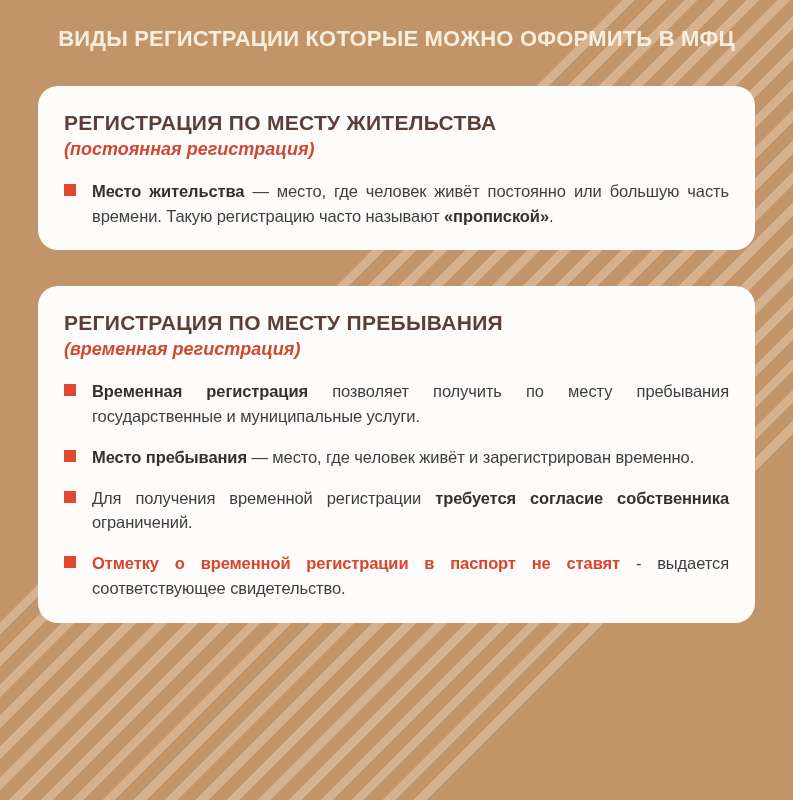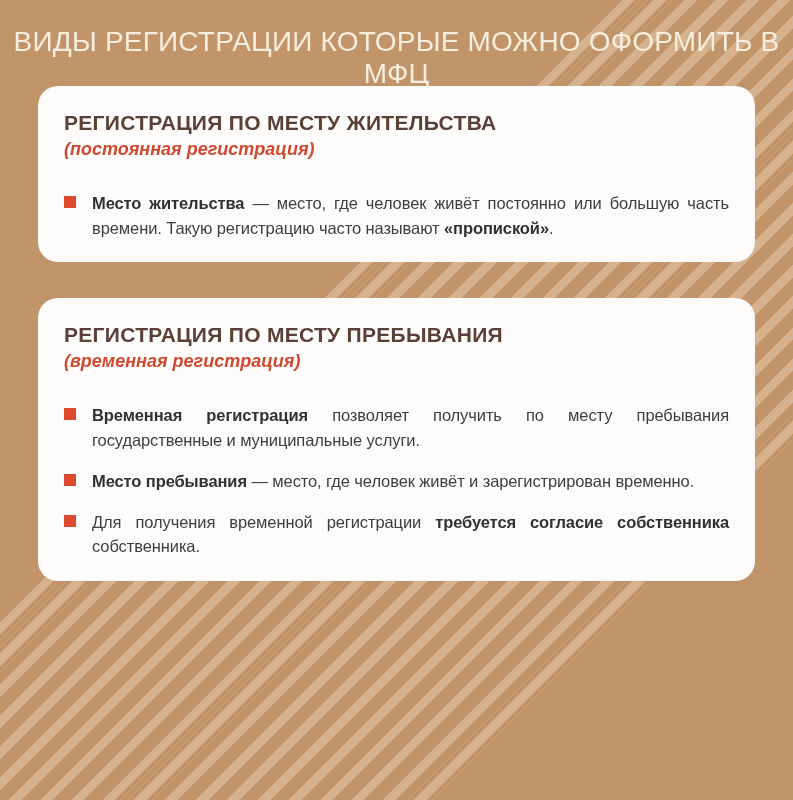--- a/index.html
+++ b/index.html
@@ -39,22 +39,22 @@
   }
 
   header.banner {
     padding-top: 26px;
     height: 62px;
     text-align: center;
   }
 
   h1.page-title {
     color: #f7eedd;
-    font-size: 28px;
-    font-weight: 400;
+    font-size: 22px;
+    font-weight: 700;
     letter-spacing: 0.2px;
     line-height: 1.15;
   }
 
   main {
     padding: 0 38px;
   }
 
   section.card {
     background: #fdfcfa;
@@ -79,21 +79,21 @@
     color: #cf4931;
     font-size: 18px;
     font-weight: 700;
     font-style: italic;
     margin-top: 6px;
     line-height: 1.05;
   }
 
   ul.bullet-list {
     list-style: none;
-    margin-top: 32px;
+    margin-top: 20px;
   }
 
   ul.bullet-list li {
     position: relative;
     padding-left: 28px;
     margin-bottom: 16px;
   }
 
   ul.bullet-list li:last-child {
     margin-bottom: 0;
@@ -156,19 +156,23 @@
           <li>
             <span class="marker"></span>
             <p class="bullet-text"><span class="b">Временная регистрация</span><span> позволяет получить по месту пребывания государственные и муниципальные услуги.</span></p>
           </li>
           <li>
             <span class="marker"></span>
             <p class="bullet-text"><span class="b">Место пребывания</span><span> — место, где человек живёт и зарегистрирован временно.</span></p>
           </li>
           <li>
             <span class="marker"></span>
-            <p class="bullet-text"><span>Для получения временной регистрации </span><span class="b">требуется согласие собственника</span><span> собственника.</span></p>
+            <p class="bullet-text"><span>Для получения временной регистрации </span><span class="b">требуется согласие собственника</span><span> ограничений.</span></p>
+          </li>
+          <li>
+            <span class="marker"></span>
+            <p class="bullet-text"><span class="b r">Отметку о временной регистрации в паспорт не ставят</span><span> - выдается соответствующее свидетельство.</span></p>
           </li>
         </ul>
     </section>
 
   </main>
 </div>
 
 </body></html>

